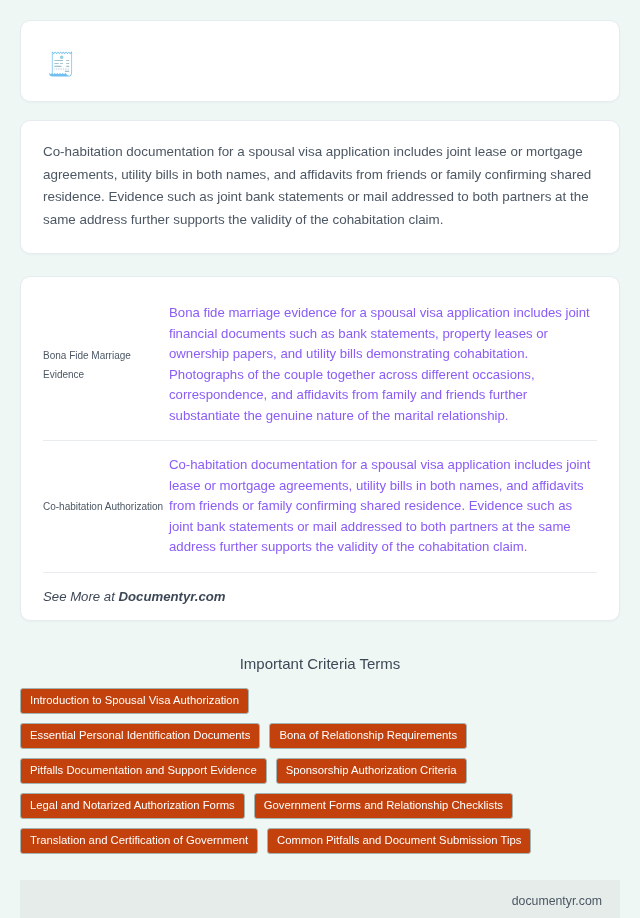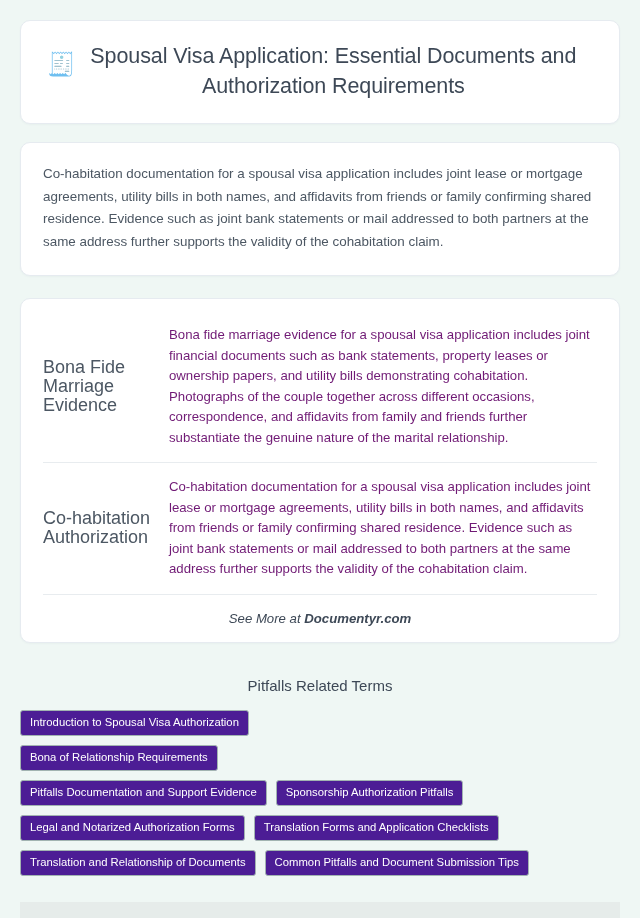--- a/index.html
+++ b/index.html
@@ -74,52 +74,52 @@
     border-collapse: collapse;
   }
   table.terms-table td {
     vertical-align: middle;
     padding: 14px 0;
     border-bottom: 1px solid #e8ecef;
   }
   td.term-label {
     width: 126px;
     padding-right: 24px;
-    font-size: 18px;
+    font-size: 10px;
     line-height: 19px;
     color: #4c5763;
   }
   td.term-desc {
     padding-left: 22px;
     font-size: 13.2px;
     line-height: 20.5px;
-    color: #701a75;
+    color: #8b5cf6;
   }
   .see-more {
-    text-align: center;
+    text-align: left;
     font-size: 13.2px;
     color: #3d4856;
     font-style: italic;
     padding-top: 16px;
   }
   .see-more b { font-weight: 700; font-style: italic; }
 
   
   .related-section { padding: 12px 0 10px 0; }
   .related-heading {
     text-align: center;
     font-size: 15px;
     color: #3d4856;
     margin-bottom: 16px;
     font-weight: 400;
   }
   .tag-rows { display: flex; flex-direction: column; gap: 9px; }
   .tag-row { display: flex; gap: 9px; }
   .tag {
-    background: #4c1d95;
+    background: #c2410c;
     border: 1px solid #a2b4b1;
     border-radius: 3px;
     color: #ffffff;
     font-size: 11.3px;
     line-height: 13px;
     padding: 5px 9px 6px 9px;
     white-space: nowrap;
   }
 
   
@@ -137,21 +137,20 @@
     color: #4c5763;
   }
 </style>
 </head>
 <body>
 
 <div class="page">
 
   <div class="card header-card">
     <span class="header-icon">🧾</span>
-    <h1 class="header-title">Spousal Visa Application: Essential Documents and Authorization Requirements</h1>
   </div>
 
   <div class="card desc-card">
     <p class="desc-text">Co-habitation documentation for a spousal visa application includes joint lease or mortgage agreements, utility bills in both names, and affidavits from friends or family confirming shared residence. Evidence such as joint bank statements or mail addressed to both partners at the same address further supports the validity of the cohabitation claim.</p>
   </div>
 
   <div class="card table-card">
     <table class="terms-table">
       <tbody>
         <tr>
@@ -161,38 +160,39 @@
         <tr>
           <td class="term-label">Co-habitation Authorization</td>
           <td class="term-desc">Co-habitation documentation for a spousal visa application includes joint lease or mortgage agreements, utility bills in both names, and affidavits from friends or family confirming shared residence. Evidence such as joint bank statements or mail addressed to both partners at the same address further supports the validity of the cohabitation claim.</td>
         </tr>
       </tbody>
     </table>
     <div class="see-more"><span>See More at </span><b>Documentyr.com</b></div>
   </div>
 
   <div class="related-section">
-    <h2 class="related-heading">Pitfalls Related Terms</h2>
+    <h2 class="related-heading">Important Criteria Terms</h2>
     <div class="tag-rows">
       <div class="tag-row">
         <span class="tag">Introduction to Spousal Visa Authorization</span>
       </div>
       <div class="tag-row">
+        <span class="tag">Essential Personal Identification Documents</span>
         <span class="tag">Bona of Relationship Requirements</span>
       </div>
       <div class="tag-row">
         <span class="tag">Pitfalls Documentation and Support Evidence</span>
-        <span class="tag">Sponsorship Authorization Pitfalls</span>
+        <span class="tag">Sponsorship Authorization Criteria</span>
       </div>
       <div class="tag-row">
         <span class="tag">Legal and Notarized Authorization Forms</span>
-        <span class="tag">Translation Forms and Application Checklists</span>
-      </div>
-      <div class="tag-row">
-        <span class="tag">Translation and Relationship of Documents</span>
+        <span class="tag">Government Forms and Relationship Checklists</span>
+      </div>
+      <div class="tag-row">
+        <span class="tag">Translation and Certification of Government</span>
         <span class="tag">Common Pitfalls and Document Submission Tips</span>
       </div>
     </div>
   </div>
 
   <div class="footer-band">
     <span class="footer-text">documentyr.com</span>
   </div>
 
 </div>

